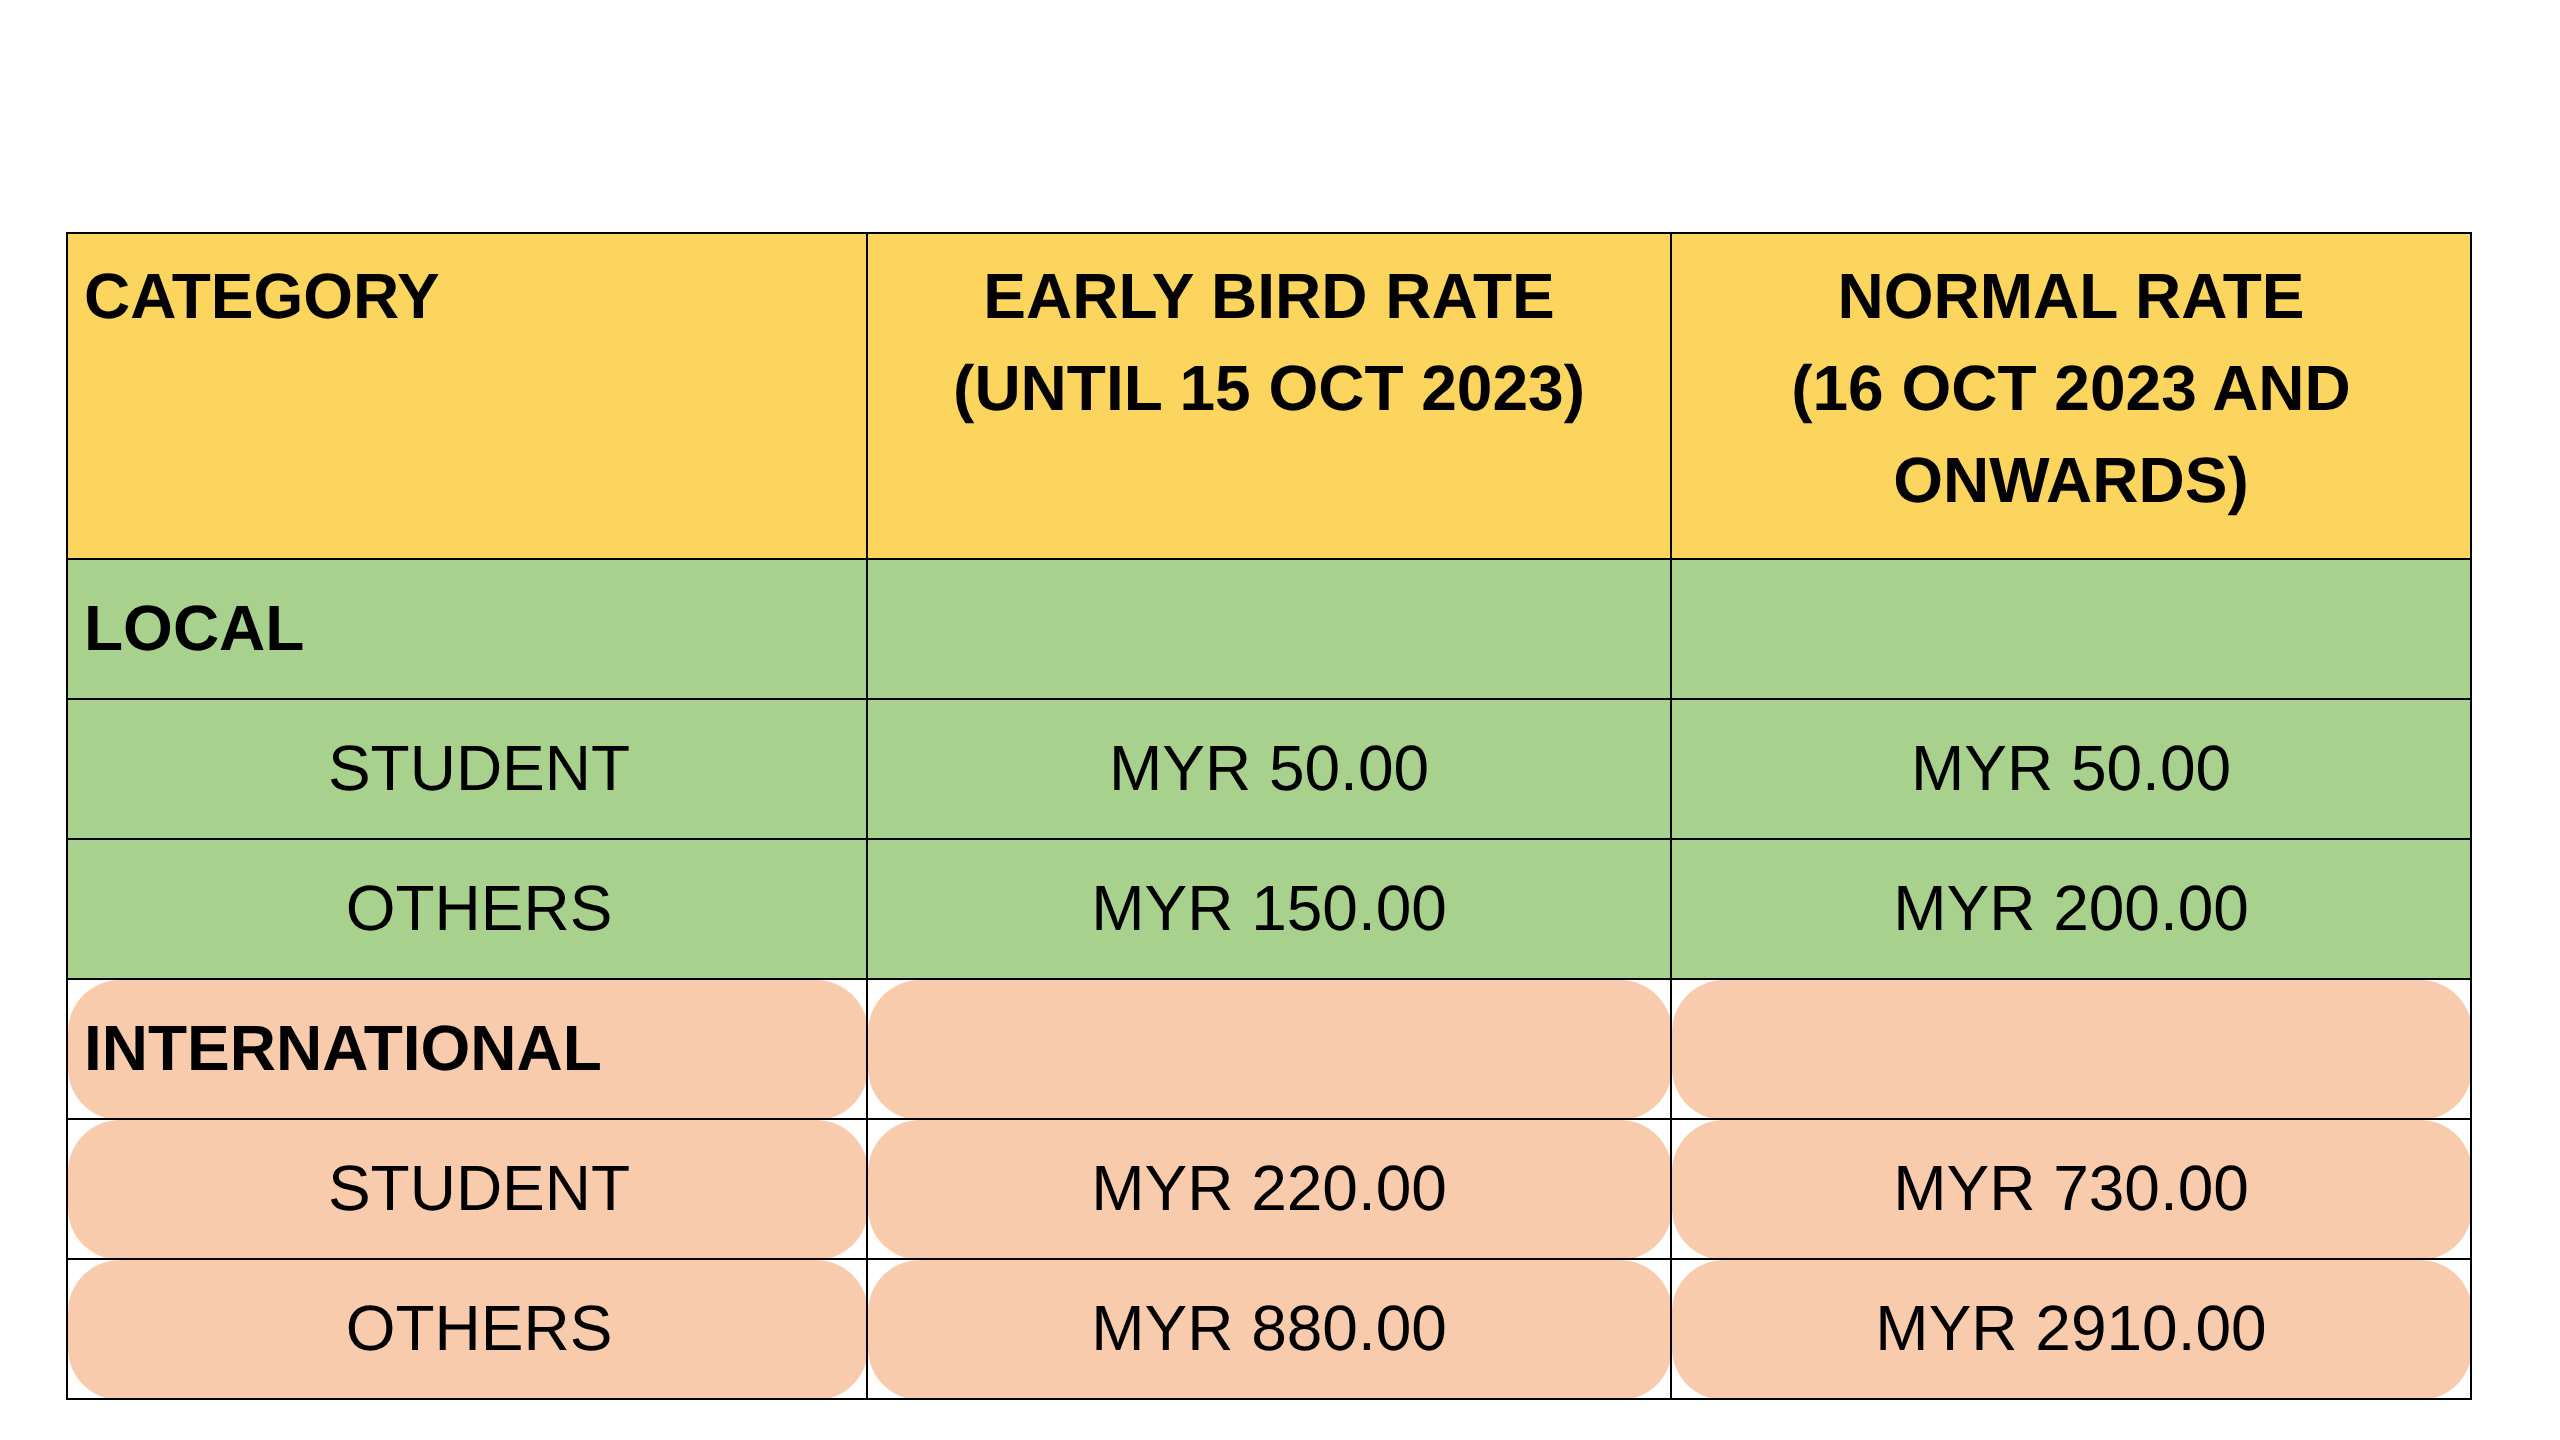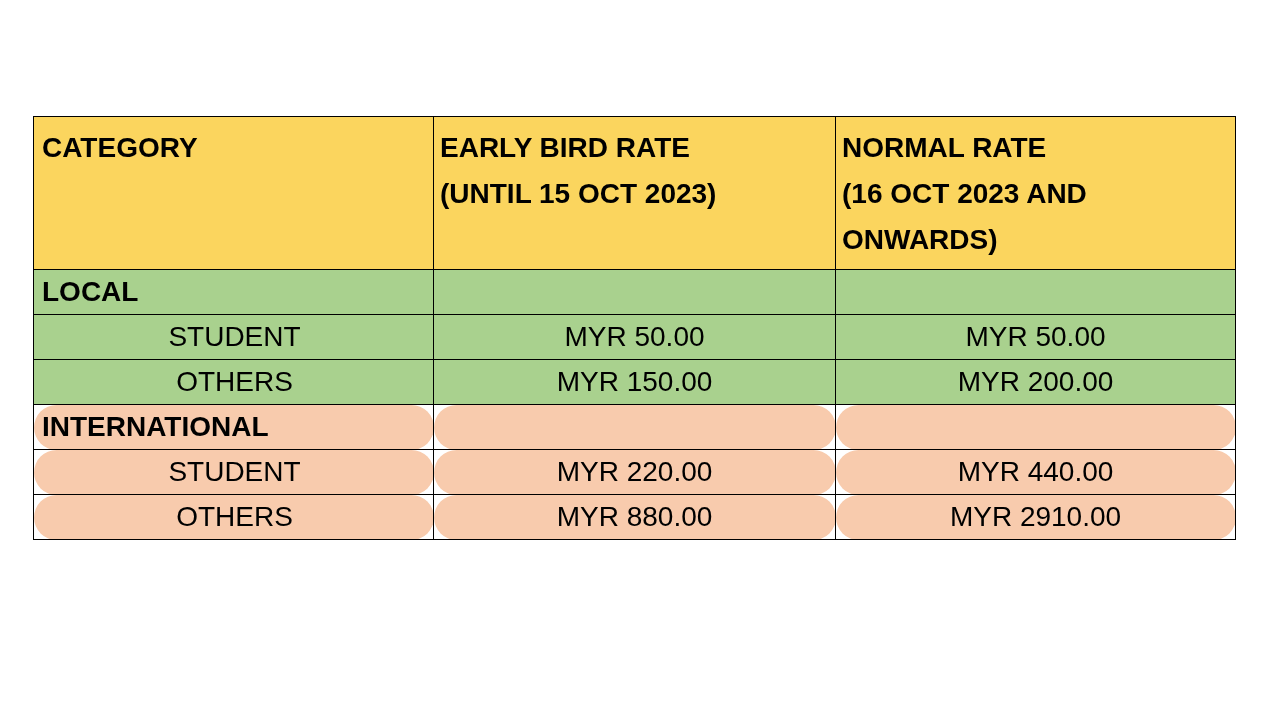--- a/index.html
+++ b/index.html
@@ -30,39 +30,39 @@
     position: absolute;
     left: 33px;
     top: 116px;
     border-collapse: collapse;
     table-layout: fixed;
     width: 1202px;
   }
   .rates-table th,
   .rates-table td {
     border: 1.5px solid var(--border-color);
-    font-size: 28px;
+    font-size: 32px;
     color: var(--text-color);
     overflow: hidden;
-    padding: 6px;
+    padding: 16px;
   }
   
   .rates-table thead th {
     background: var(--header-bg);
     height: 144px;
     vertical-align: top;
     font-weight: bold;
     padding-top: 8px;
     line-height: 46px;
   }
   th.cat-header {
     text-align: left;
     padding-left: 8px;
   }
-  th.center-header { text-align: left; }
+  th.center-header { text-align: center; }
   
   .rates-table tbody tr { height: 40px; }
   .rates-table tbody td { vertical-align: middle; }
   tr.sec-local td { background: var(--local-bg); }
   tr.sec-intl td { background: var(--intl-bg); border-radius: 26px; }
   td.group-label {
     font-weight: bold;
     text-align: left;
     padding-left: 8px;
   }
@@ -117,21 +117,21 @@
         <td class="rate">MYR 200.00</td>
       </tr>
       <tr class="sec-intl">
         <td class="group-label">INTERNATIONAL</td>
         <td class="rate"></td>
         <td class="rate"></td>
       </tr>
       <tr class="sec-intl">
         <td class="item-label">STUDENT</td>
         <td class="rate">MYR 220.00</td>
-        <td class="rate">MYR 440.00</td>
+        <td class="rate">MYR 730.00</td>
       </tr>
       <tr class="sec-intl">
         <td class="item-label">OTHERS</td>
         <td class="rate">MYR 880.00</td>
         <td class="rate">MYR 2910.00</td>
       </tr>
     </tbody>
   </table>
 </div>
 

